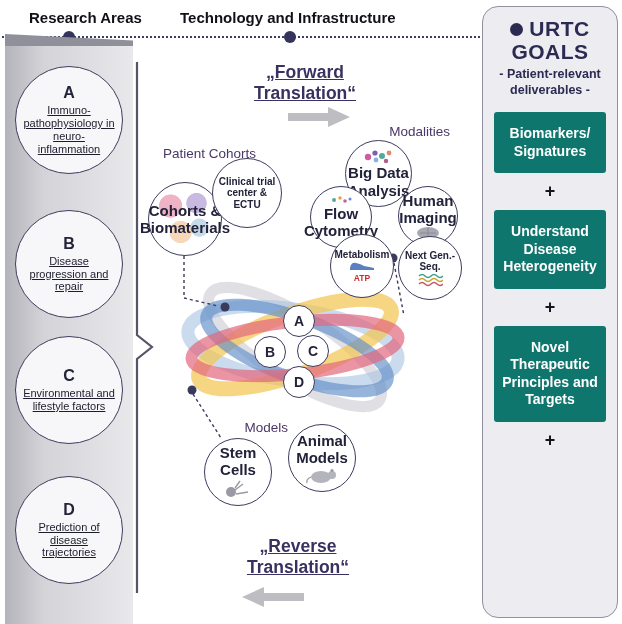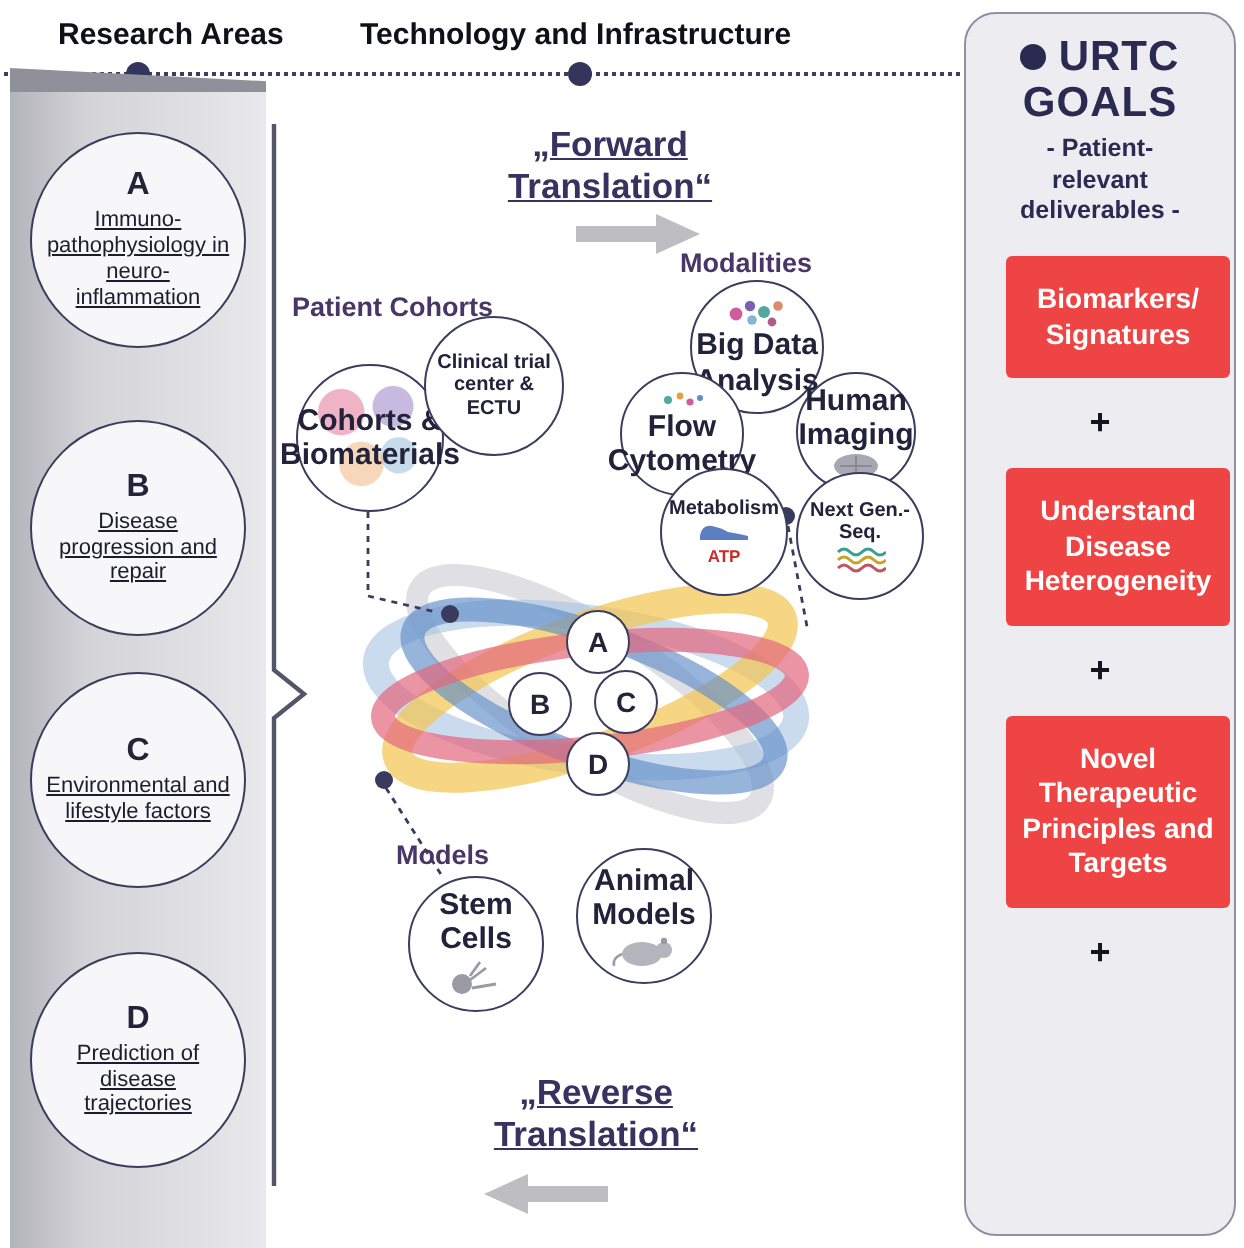--- a/index.html
+++ b/index.html
@@ -35,21 +35,21 @@
   .brace{position:absolute;left:130px;top:55px;}
 
   .ft-title,.rt-title{
     position:absolute;font-weight:bold;font-size:17.5px;line-height:1.2;
     color:#39315f;text-align:center;text-decoration:underline;
   }
   .ft-title{left:230px;top:62px;width:150px;}
   .rt-title{left:218px;top:536px;width:160px;}
   .arrow{position:absolute;}
 
-  .lbl{position:absolute;font-weight:bold;font-size:13.5px;color:#4a3666;text-align:left;white-space:nowrap;}
+  .lbl{position:absolute;font-weight:normal;font-size:13.5px;color:#4a3666;text-align:right;white-space:nowrap;}
   .lbl-cohorts{left:146px;top:146px;width:110px;}
   .lbl-modalities{left:340px;top:124px;width:110px;}
   .lbl-models{left:198px;top:420px;width:90px;}
 
   .node{
     position:absolute;border-radius:50%;background:#ffffff;border:1.6px solid #3c3c5e;
     display:flex;flex-direction:column;align-items:center;justify-content:center;
     text-align:center;box-sizing:border-box;padding:3px;
   }
   .node-t{font-weight:bold;font-size:15px;line-height:1.15;color:#22223a;}
@@ -69,27 +69,27 @@
   .venn-circle{
     position:absolute;width:32px;height:32px;border-radius:50%;
     background:#ffffff;border:1.6px solid #3c3c5e;box-sizing:border-box;
     display:flex;align-items:center;justify-content:center;
     font-weight:bold;font-size:14px;color:#23233a;
   }
 
   .goals-panel{
     position:absolute;left:482px;top:6px;width:136px;height:612px;
     background:#ededf1;border:1.5px solid #9090a2;border-radius:16px;
-    box-sizing:border-box;padding:10px 20px;text-align:center;
+    box-sizing:border-box;padding:10px 4px;text-align:center;
   }
   .p-title{font-weight:bold;font-size:21px;color:#2b2a52;line-height:1.1;letter-spacing:.5px;}
   .p-dot{display:inline-block;width:13px;height:13px;border-radius:50%;background:#2b2a52;margin-right:6px;vertical-align:baseline;}
   .p-sub{font-size:12.5px;font-weight:bold;color:#2b2a52;margin-top:4px;line-height:1.25;}
   .gbox{
-    background:#ef4444;color:#ffffff;border-radius:3px;margin:12px auto;
+    background:#0f766e;color:#ffffff;border-radius:3px;margin:0 auto;
     width:112px;box-sizing:border-box;padding:13px 5px;
   }
   .gbox-first{margin-top:14px;}
   .gbox-t{font-weight:bold;font-size:14px;line-height:1.25;}
   .gbox-items{margin-top:4px;text-align:left;padding-left:16px;}
   .gbox-i{font-size:11px;line-height:1.35;}
   .plus{font-size:18px;font-weight:bold;color:#15151f;margin:8px 0;}
 </style>
 </head>
 <body>

